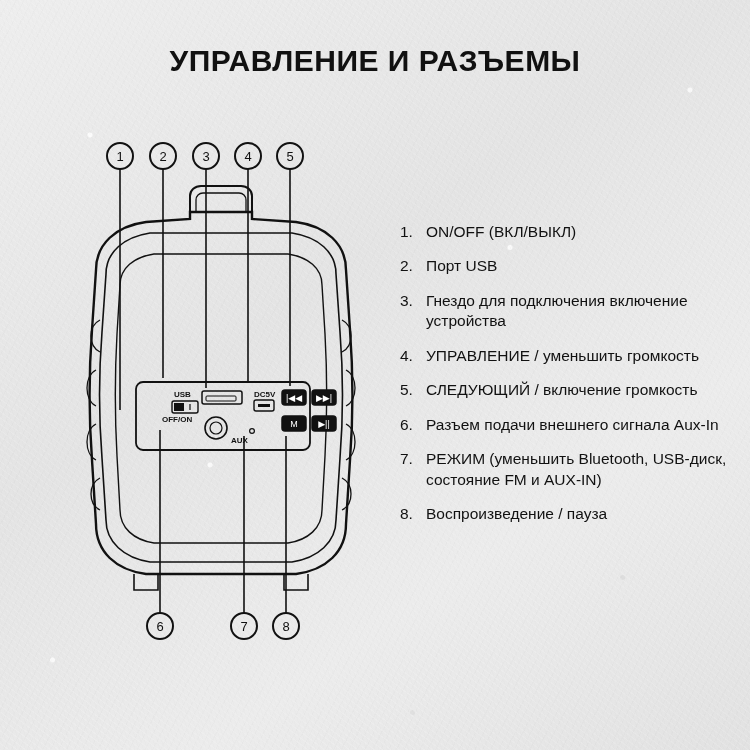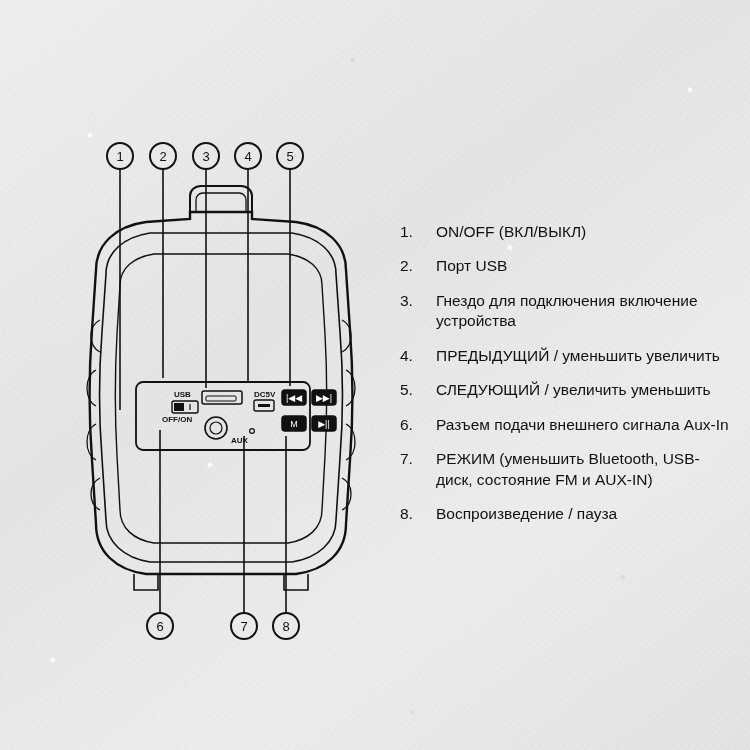--- a/index.html
+++ b/index.html
@@ -72,29 +72,29 @@
   }
   .legend-num {
     width: 26px;
     flex: 0 0 26px;
     text-align: left;
     font-size: 15.5px;
   }
   .legend-text {
     flex: 1;
     text-indent: -0px;
-    margin-left: 10px;
   }
 </style>
 </head>
 <body>
 
 <div class="page">
   <div class="noise"></div>
 
+  <div class="title">УПРАВЛЕНИЕ И РАЗЪЕМЫ</div>
 
   <div class="diagram">
     <svg width="320" height="540" viewBox="0 0 320 540" xmlns="http://www.w3.org/2000/svg">
       <g fill="none" stroke="#111" stroke-width="2">
 
         <g>
           <circle cx="60" cy="36" r="13"></circle>
           <circle cx="103" cy="36" r="13"></circle>
           <circle cx="146" cy="36" r="13"></circle>
           <circle cx="188" cy="36" r="13"></circle>
@@ -226,25 +226,25 @@
     <div class="legend-item">
       <div class="legend-num">2.</div>
       <div class="legend-text">Порт USB</div>
     </div>
     <div class="legend-item">
       <div class="legend-num">3.</div>
       <div class="legend-text">Гнездо для подключения включение устройства</div>
     </div>
     <div class="legend-item">
       <div class="legend-num">4.</div>
-      <div class="legend-text">ПРЕДЫДУЩИЙ / уменьшить увеличить</div>
+      <div class="legend-text">УПРАВЛЕНИЕ / уменьшить громкость</div>
     </div>
     <div class="legend-item">
       <div class="legend-num">5.</div>
-      <div class="legend-text">СЛЕДУЮЩИЙ / увеличить уменьшить</div>
+      <div class="legend-text">СЛЕДУЮЩИЙ / включение громкость</div>
     </div>
     <div class="legend-item">
       <div class="legend-num">6.</div>
       <div class="legend-text">Разъем подачи внешнего сигнала Aux-In</div>
     </div>
     <div class="legend-item">
       <div class="legend-num">7.</div>
       <div class="legend-text">РЕЖИМ (уменьшить Bluetooth, USB-диск, состояние FM и AUX-IN)</div>
     </div>
     <div class="legend-item">

